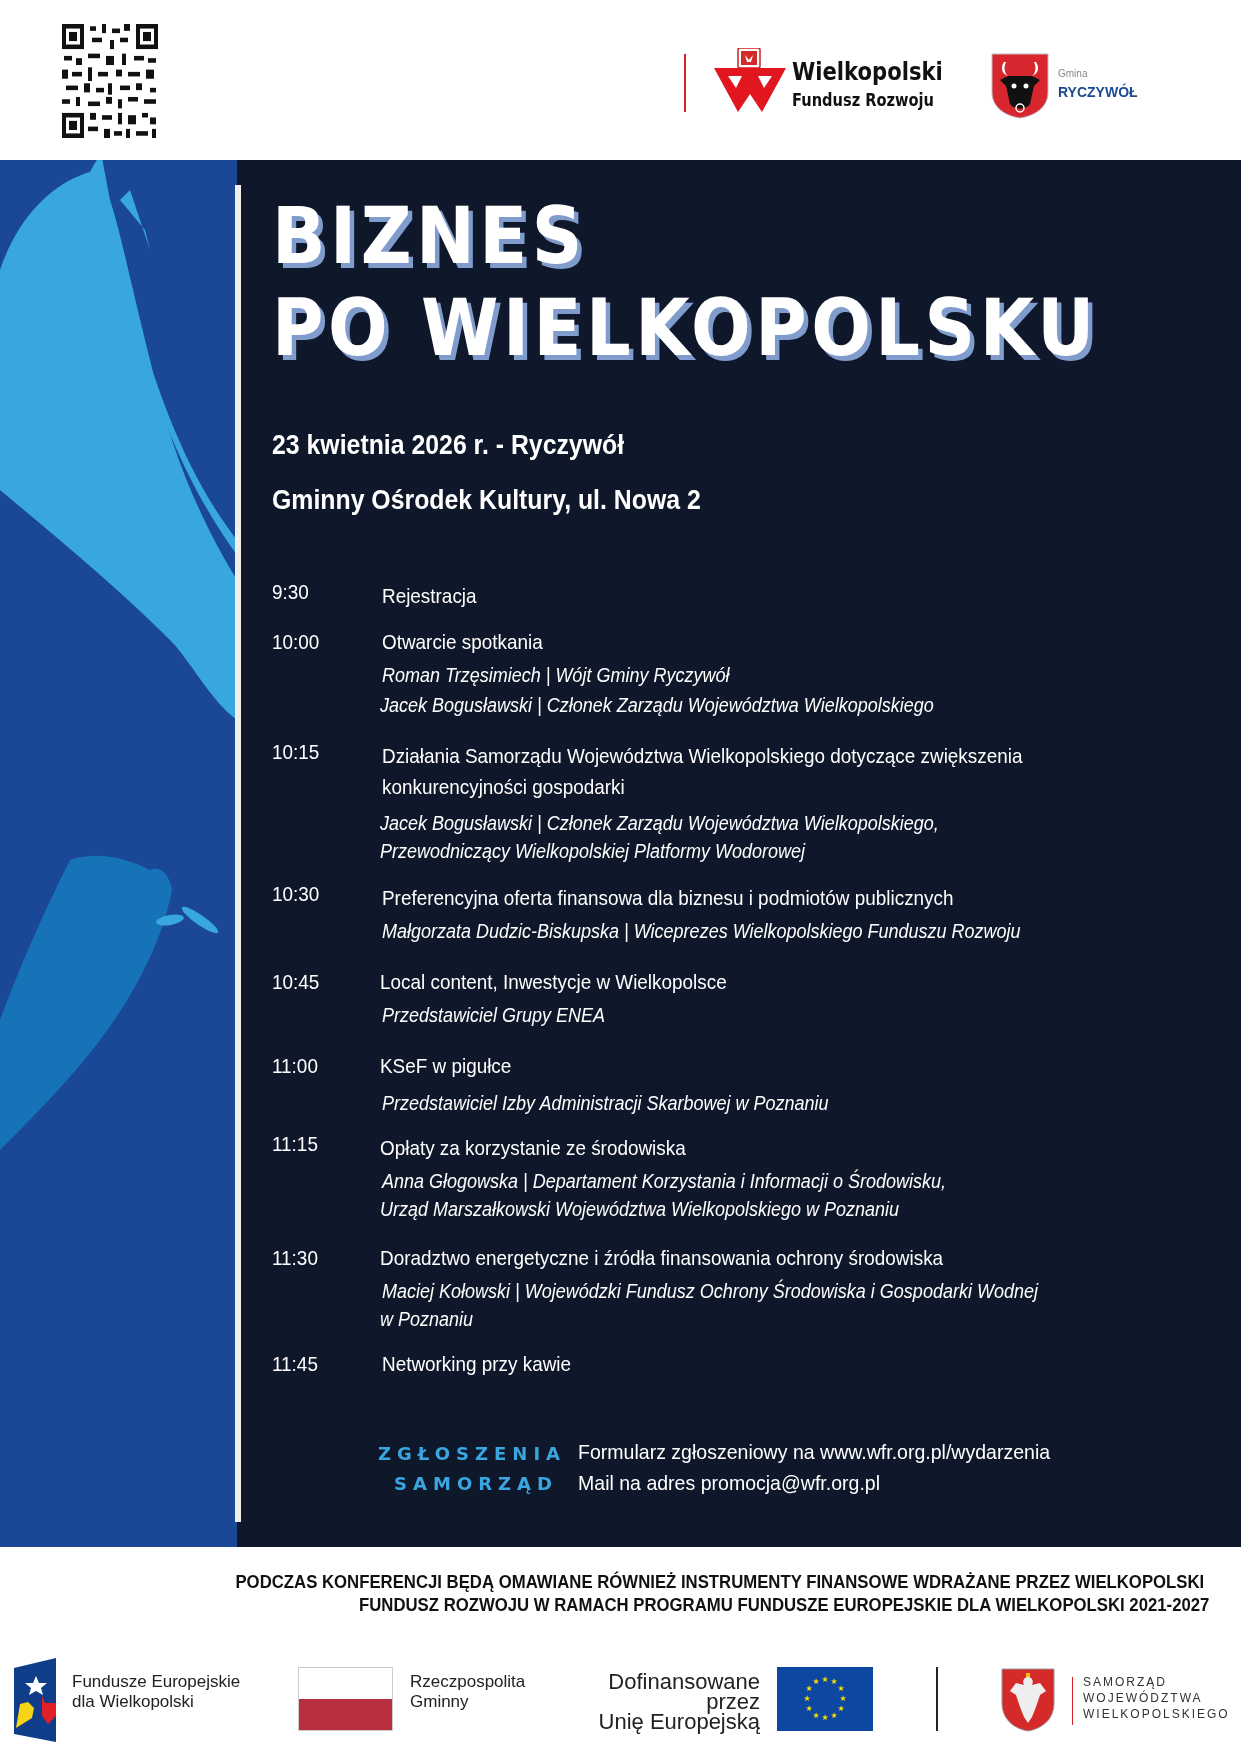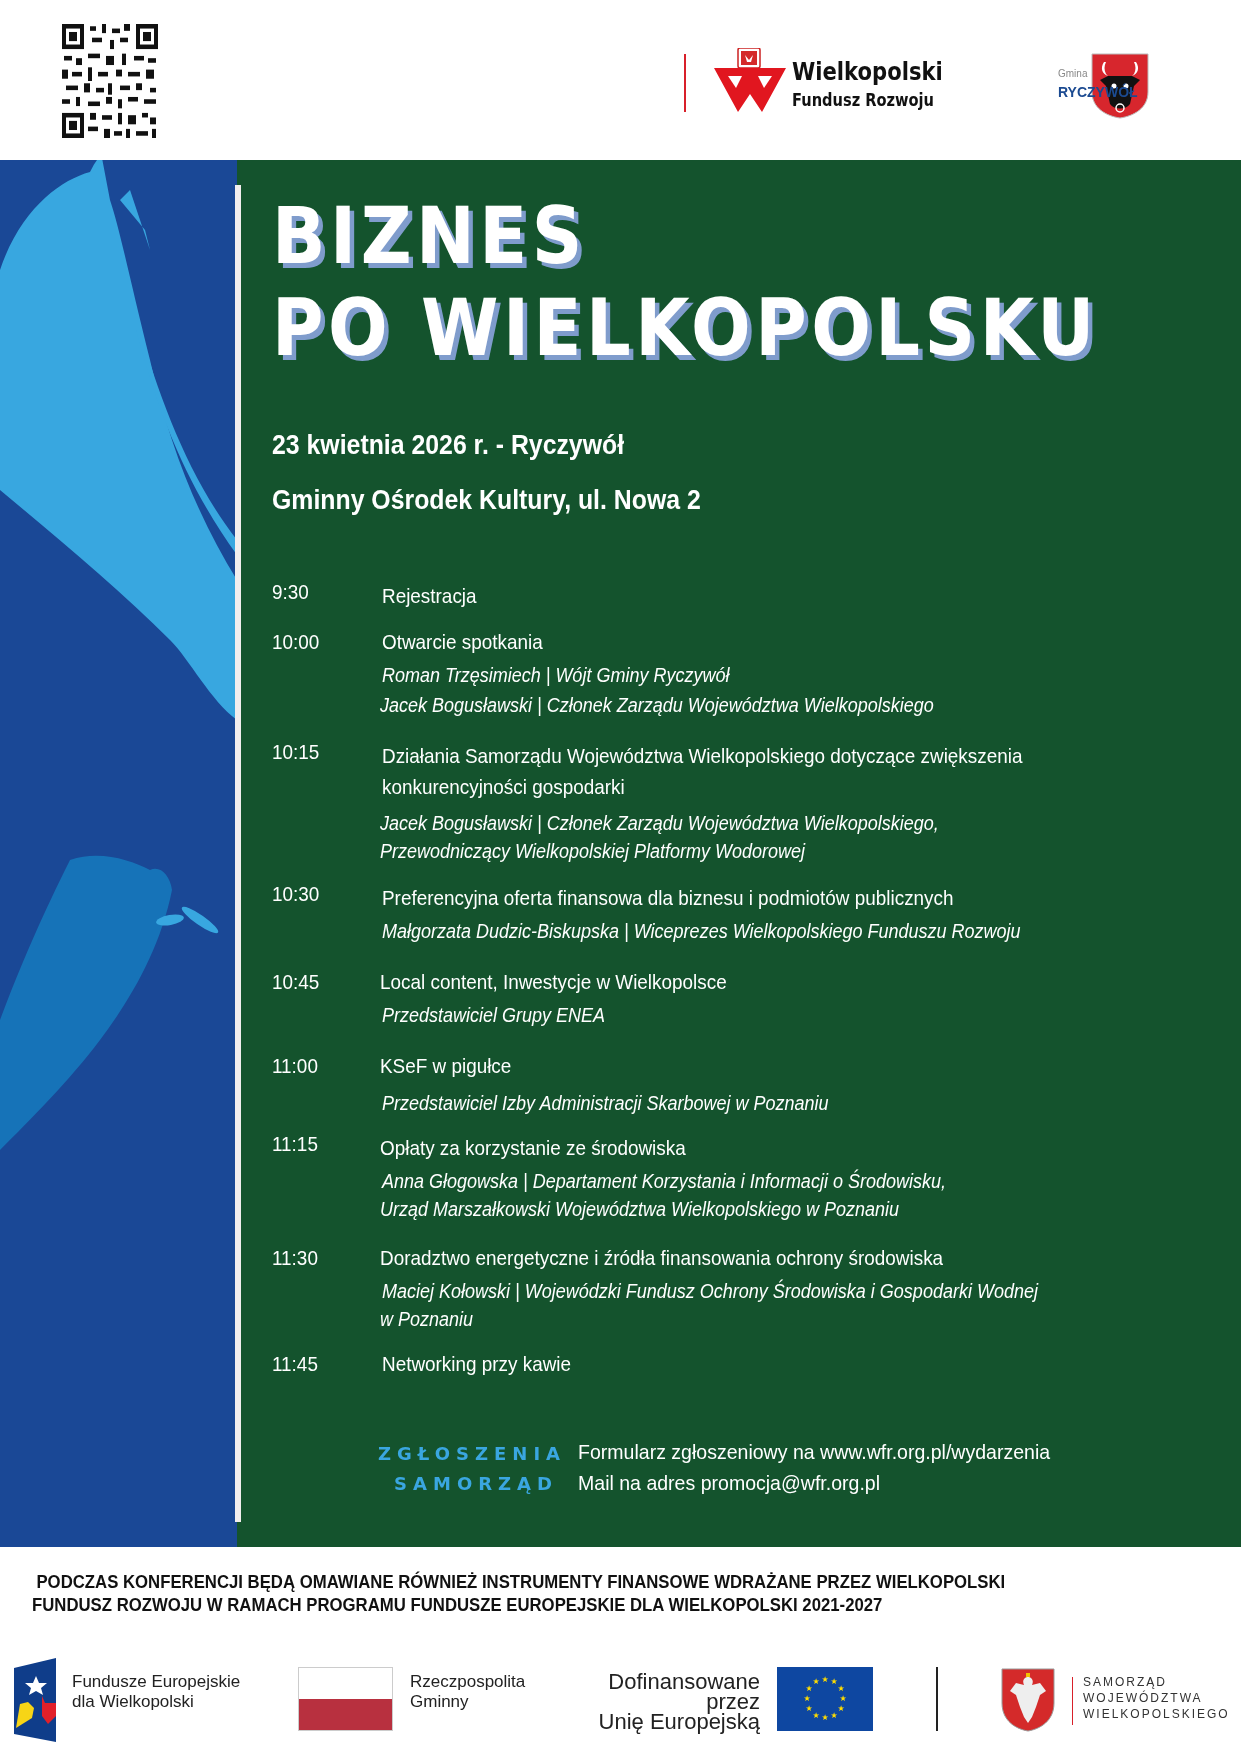--- a/index.html
+++ b/index.html
@@ -8,44 +8,44 @@
 
   
   .header { position: absolute; left: 0; top: 0; width: 1241px; height: 160px; background: #fff; }
   .qr { position: absolute; left: 62px; top: 24px; width: 96px; height: 114px; }
   .logo-wlkp { position: absolute; left: 355px; top: 48px; width: 300px; height: 72px; }
   .logo-wlkp-text { position: absolute; left: 110px; top: 20px; font-family: "DejaVu Sans", sans-serif; font-weight: bold; font-size: 22px; color: #1b4a91; letter-spacing: 0px; transform: scaleX(0.92); transform-origin: left; }
   .header-divider { position: absolute; left: 684px; top: 54px; width: 2px; height: 58px; background: #d8202a; }
   .logo-wfr { position: absolute; left: 712px; top: 48px; width: 250px; height: 70px; }
   .logo-wfr-t1 { position: absolute; left: 80px; top: 10px; font-family: "DejaVu Sans", sans-serif; font-weight: bold; font-size: 24px; color: #111; transform: scaleX(0.88); transform-origin: left; }
   .logo-wfr-t2 { position: absolute; left: 80px; top: 42px; font-family: "DejaVu Sans", sans-serif; font-weight: bold; font-size: 17px; color: #111; transform: scaleX(0.86); transform-origin: left; }
-  .logo-gmina { position: absolute; left: 990px; top: 52px; width: 160px; height: 70px; text-align: right; }
+  .logo-gmina { position: absolute; left: 990px; top: 52px; width: 160px; height: 70px; }
   .gmina-small { position: absolute; left: 68px; top: 16px; font-size: 10px; color: #888; }
   .gmina-big { position: absolute; left: 68px; top: 32px; font-weight: bold; font-size: 14px; color: #1b4a91; }
 
   
-  .panel { position: absolute; left: 0; top: 160px; width: 1241px; height: 1387px; background: #14532d; overflow: hidden; }
+  .panel { position: absolute; left: 0; top: 160px; width: 1241px; height: 1387px; background: #0f172a; overflow: hidden; }
   .panel-left { position: absolute; left: 0; top: 0; width: 237px; height: 1387px; background: #1a4896; overflow: hidden; }
   .vbar { position: absolute; left: 235px; top: 25px; width: 6px; height: 1337px; background: #f2eeee; }
 
   .title { position: absolute; left: 272px; top: 30px; color: #fff; font-family: "DejaVu Sans", sans-serif; font-weight: bold; font-size: 78px; line-height: 92px; letter-spacing: 5px; text-shadow: 5px 5px 0 #7f9ccc; transform: scaleX(0.9); transform-origin: left; white-space: nowrap; }
   .date-line { position: absolute; left: 272px; top: 270px; color: #fff; font-weight: bold; font-size: 27px; transform: scaleX(0.92); transform-origin: left; white-space: nowrap; }
   .venue-line { position: absolute; left: 272px; top: 325px; color: #fff; font-weight: bold; font-size: 27px; transform: scaleX(0.92); transform-origin: left; white-space: nowrap; }
 
   .agenda { position: absolute; left: 272px; top: 0; width: 940px; }
   .item { position: absolute; left: 0; width: 940px; }
   .time { position: absolute; left: 0; top: 0; color: #fff; font-size: 21px; transform: scaleX(0.9); transform-origin: left; }
   .topic { position: absolute; left: 110px; top: 0; width: 830px; color: #fff; font-size: 21px; line-height: 31px; transform: scaleX(0.9); transform-origin: left; white-space: nowrap; }
   .speaker { position: absolute; left: 110px; color: #fff; font-size: 20px; font-style: italic; line-height: 30px; transform: scaleX(0.9); transform-origin: left; white-space: nowrap; }
 
   .reg-label { position: absolute; color: #3aa6e0; font-family: "DejaVu Sans", sans-serif; font-weight: bold; font-size: 18px; letter-spacing: 6px; text-align: right; }
   .reg-text { position: absolute; left: 578px; color: #fff; font-size: 21px; transform: scaleX(0.93); transform-origin: left; white-space: nowrap; }
 
   
-  .notice { position: absolute; left: 0; top: 1571px; width: 1241px; text-align: left; font-weight: bold; font-size: 18px; line-height: 23px; color: #111; }
+  .notice { position: absolute; left: 0; top: 1571px; width: 1241px; text-align: right; font-weight: bold; font-size: 18px; line-height: 23px; color: #111; }
   .notice span { display: inline-block; transform: scaleX(0.93); }
   .footer-logos { position: absolute; left: 0; top: 1650px; width: 1022px; height: 90px; }
   .fe-text { position: absolute; left: 72px; top: 22px; font-size: 17px; line-height: 20px; color: #222; }
   .pl-flag { position: absolute; left: 298px; top: 17px; width: 95px; height: 64px; border: 1px solid #ccc; }
   .pl-flag .w { height: 50%; background: #fff; }
   .pl-flag .r { height: 50%; background: #b8303f; }
   .rp-text { position: absolute; left: 410px; top: 22px; font-size: 17px; line-height: 20px; color: #222; }
   .ue-text { position: absolute; left: 560px; top: 22px; width: 200px; text-align: right; font-size: 22px; line-height: 20px; color: #222; }
   .eu-flag { position: absolute; left: 777px; top: 17px; width: 96px; height: 64px; background: #0e47a1; }
   .footer-divider { position: absolute; left: 936px; top: 17px; width: 2px; height: 64px; background: #222; }

